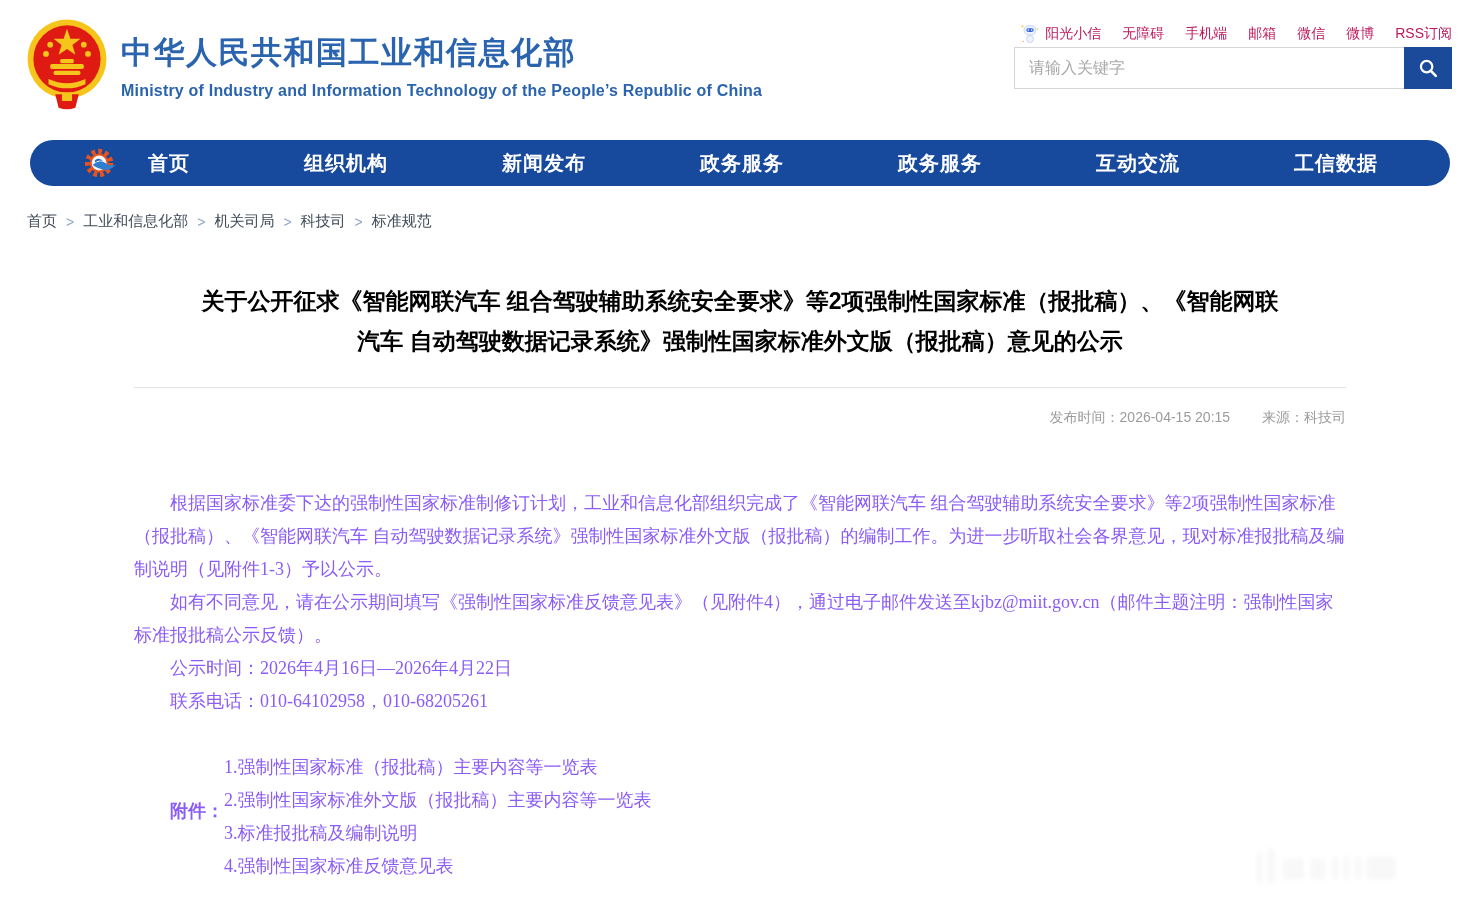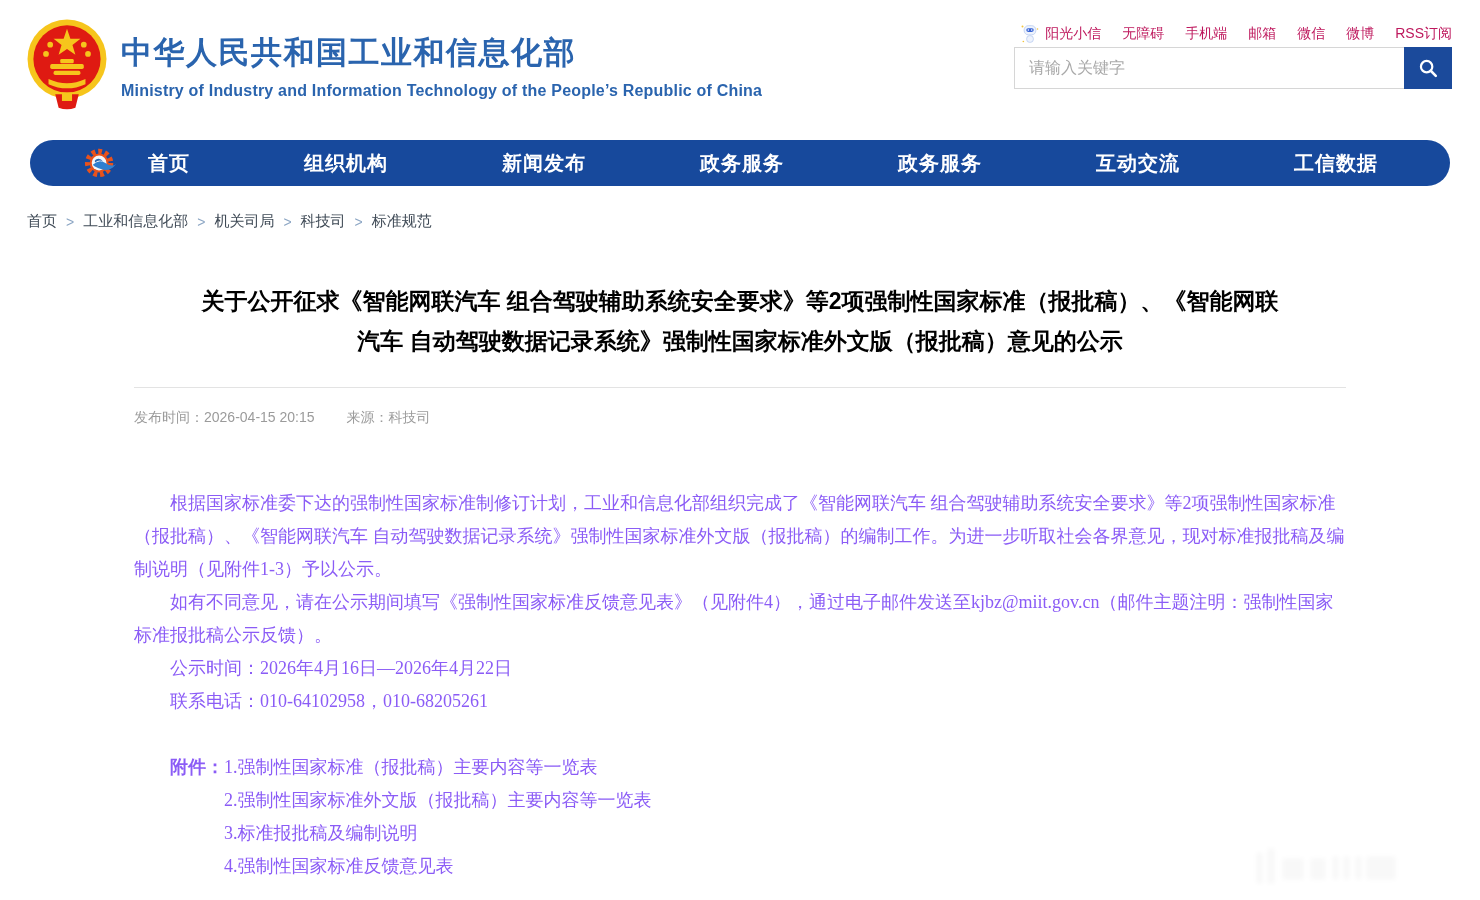--- a/index.html
+++ b/index.html
@@ -48,32 +48,32 @@
   .crumb { cursor: pointer; }
   .crumb-sep { color: #8ca6c4; font-size: 14px; }
 
   
   .content { width: 1212px; margin: 0 auto; }
   .article-title {
     margin: 50px auto 11px auto; max-width: 1092px; text-align: center;
     font-size: 23px; line-height: 40px; font-weight: bold; color: #000;
   }
   .title-divider { border: none; border-top: 1px solid #e3e3e3; margin-top: 26px; }
-  .meta-row { margin-top: 21px; text-align: left; font-size: 14px; color: #9b9b9b; }
+  .meta-row { margin-top: 21px; text-align: right; font-size: 14px; color: #9b9b9b; }
   .meta-row .meta-src { margin-left: 28px; }
 
   .article-body {
     margin-top: 60px; font-family: "Liberation Serif", "DejaVu Serif", serif;
     font-size: 18px; line-height: 33px; color: #8b5cf6;
   }
   .article-body p { text-indent: 2em; }
   .inline-label { font-family: "Liberation Sans", "DejaVu Sans", sans-serif; font-weight: normal; }
 
   .attachments { margin-top: 33px; display: flex; padding-left: 2em; }
-  .att-label { font-family: "Liberation Sans", "DejaVu Sans", sans-serif; font-weight: bold; white-space: nowrap; }
+  .att-label { font-family: "Liberation Sans", "DejaVu Sans", sans-serif; font-weight: bold; white-space: nowrap; margin-top: 44px; }
   .att-list div { line-height: 33px; cursor: pointer; }
 
   
   .watermark { position: absolute; right: 78px; bottom: 8px; opacity: 0.55; filter: blur(2px); pointer-events: none; }
 </style>
 </head>
 <body>
 
 <header class="site-header">
   <div class="brand">

